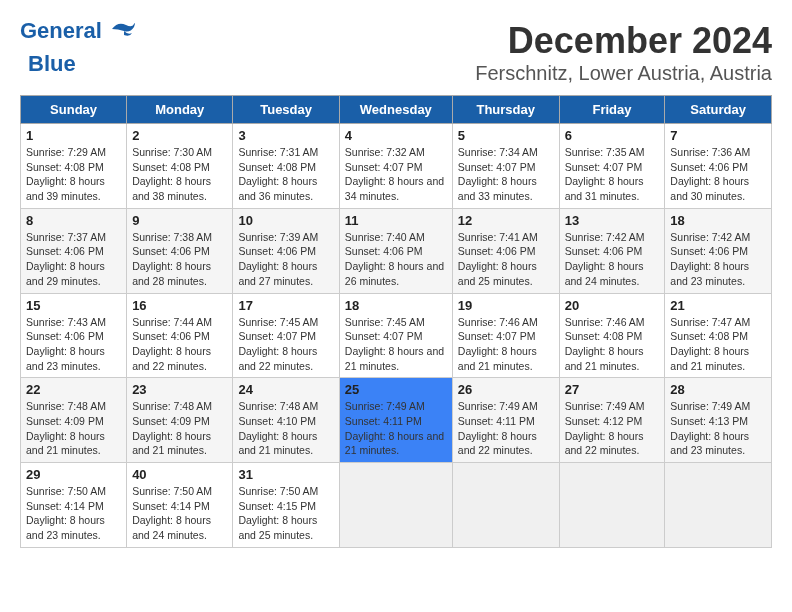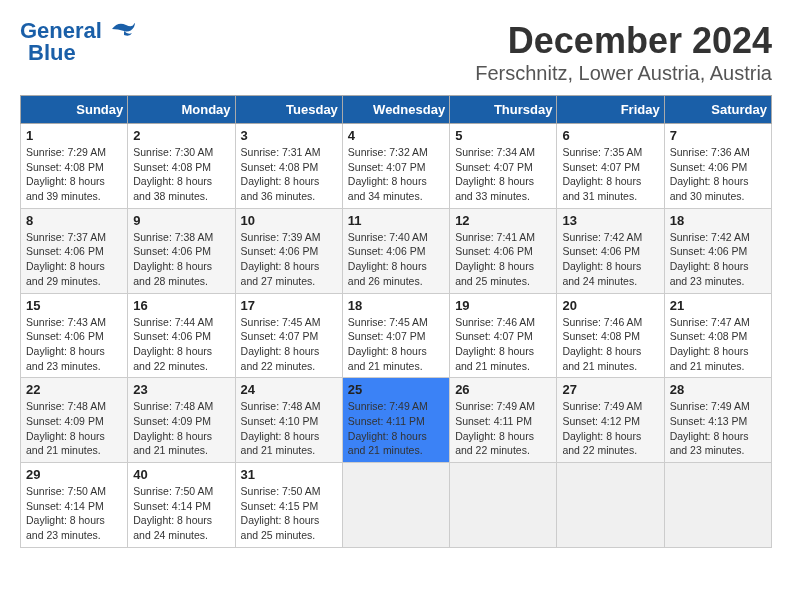--- a/index.html
+++ b/index.html
@@ -41,22 +41,22 @@
       color: #555;
     }
     .calendar {
       width: 100%;
       border-collapse: collapse;
       font-size: 11px;
     }
     .calendar th {
       background: #1a5fa8;
       color: #fff;
-      padding: 6px 4px;
-      text-align: right;
+      padding: 6px 20px;
+      text-align: center;
       font-size: 13px;
       font-weight: bold;
       border: 1px solid #aaa;
     }
     .calendar td {
       border: 1px solid #ccc;
       vertical-align: top;
       padding: 4px 5px;
       width: calc(100% / 7);
       min-height: 80px;
@@ -83,21 +83,21 @@
 
 <div class="header-area">
   <div class="logo">
     <div style="display:flex; align-items:center;">
       <span class="logo-text"><span>General</span></span>
       <svg width="32" height="22" viewBox="0 0 32 22" style="margin-left:2px; margin-top:-2px;">
         <path d="M8,10 Q14,2 22,6 Q28,9 30,5 Q32,2 30,8 Q26,14 20,12 Q14,10 8,10Z" fill="#1a5fa8"></path>
         <path d="M20,12 Q24,16 28,14 Q26,18 20,16Z" fill="#1a5fa8"></path>
       </svg>
     </div>
-    <div style="display:flex; align-items:center; margin-top:0px; margin-left:8px;">
+    <div style="display:flex; align-items:center; margin-top:11px; margin-left:8px;">
       <span class="logo-text" style="color:#1a5fa8; font-size:22px; font-weight:bold;">Blue</span>
     </div>
   </div>
   <div class="title-area">
     <div class="month-title">December 2024</div>
     <div class="location-title">Ferschnitz, Lower Austria, Austria</div>
   </div>
 </div>
 
 <table class="calendar">

